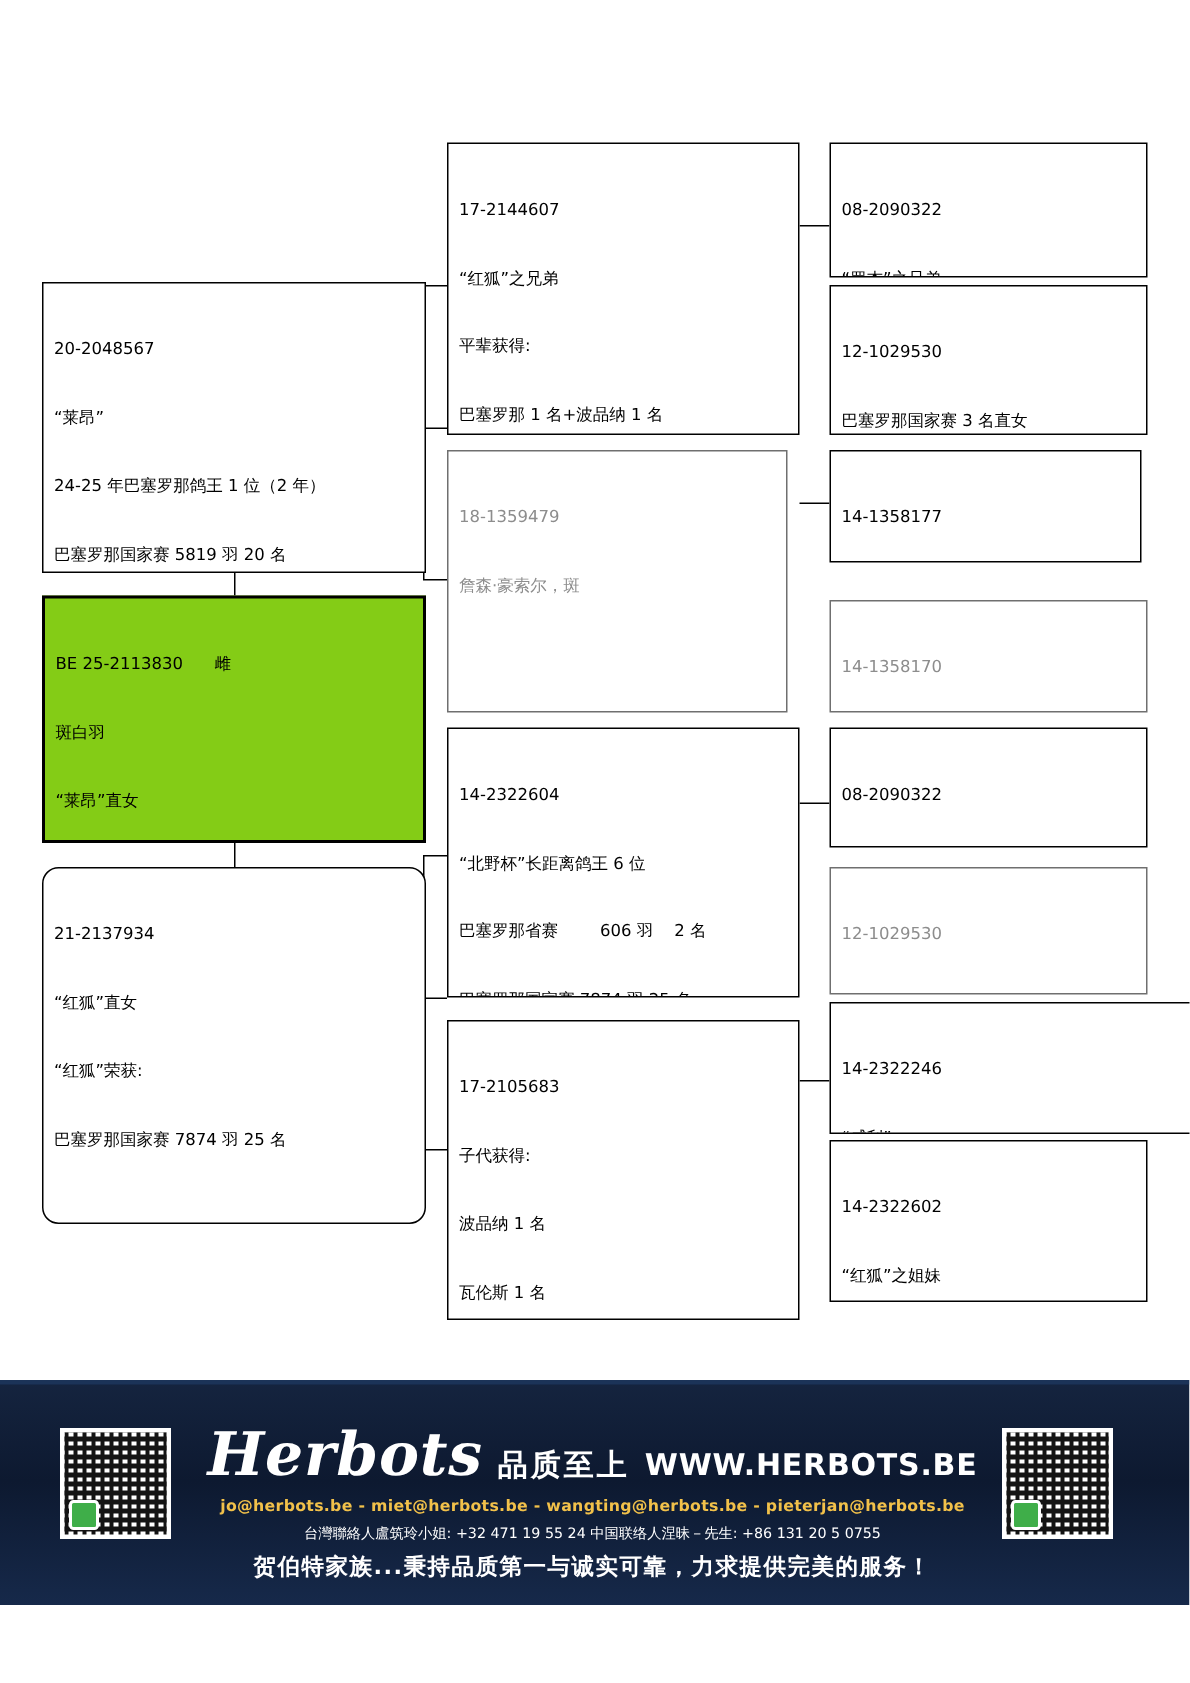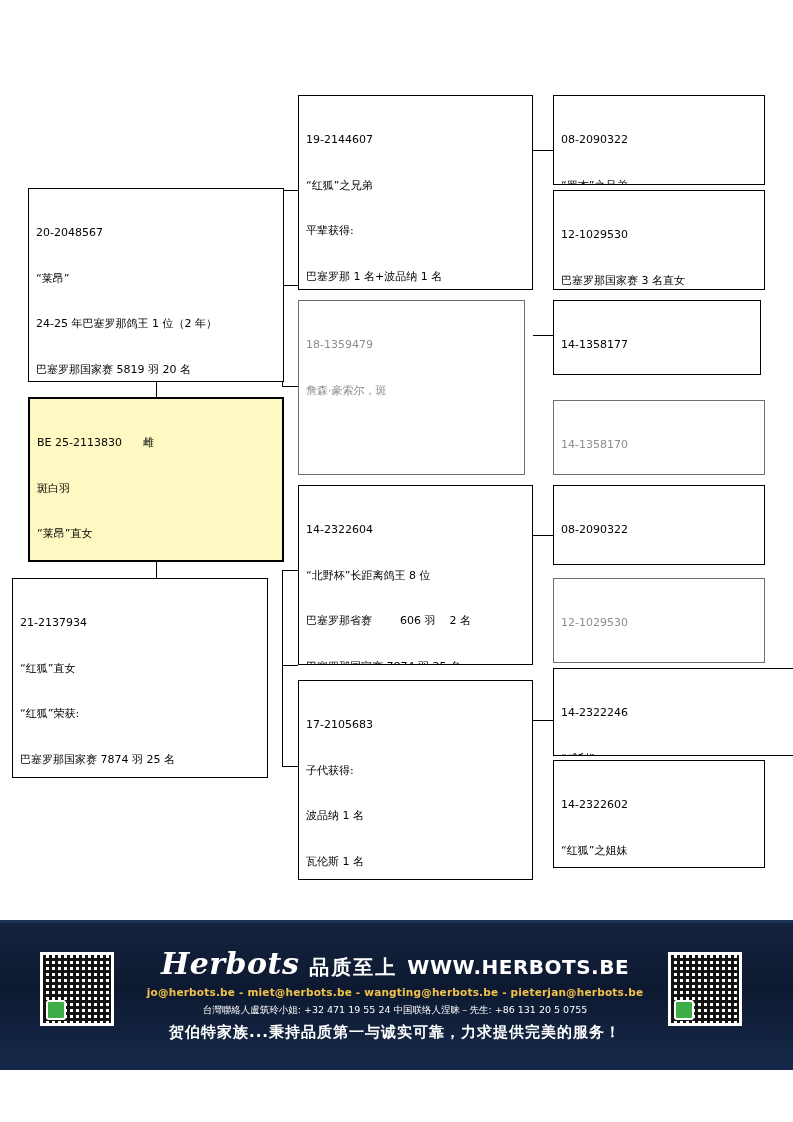--- a/index.html
+++ b/index.html
@@ -29,21 +29,21 @@
     box-sizing: border-box;
     border: 1px solid #000000;
     background: #ffffff;
     padding: 6px 7px 4px 7px;
     line-height: 1.38;
     white-space: pre-wrap;
     overflow: hidden;
   }
   .box .line { display: block; }
   .box.subject {
-    background: #fef9c3;
+    background: #84cc16;
     border: 2px solid #000000;
   }
   .box.faded .line { color: #8d8d8d; }
   .box.faded { border-color: #6f6f6f; }
 
   .connector {
     position: absolute;
     background: #000000;
   }
   .h-line { height: 1px; }
@@ -105,21 +105,21 @@
   .brand-row {
     display: flex;
     align-items: baseline;
     justify-content: center;
     gap: 10px;
   }
   .brand-name {
     font-family: "DejaVu Serif", "Liberation Serif", serif;
     font-style: italic;
     font-weight: bold;
-    font-size: 30px;
+    font-size: 40px;
     color: #ffffff;
     letter-spacing: 0.5px;
   }
   .brand-cn {
     font-size: 20px;
     color: #ffffff;
     font-weight: bold;
     letter-spacing: 2px;
   }
   .brand-url {
@@ -181,48 +181,48 @@
   </div>
 
   <div class="box" style="left:28px; top:188px; width:256px; height:194px;">
     <span class="line">20-2048567</span>
     <span class="line">“莱昂”</span>
     <span class="line">24-25 年巴塞罗那鸽王 1 位（2 年）</span>
     <span class="line">巴塞罗那国家赛 5819 羽 20 名</span>
     
   </div>
 
-  <div class="box" style="left:12px; top:578px; width:256px; height:200px;">
+  <div class="box" style="left:28px; top:578px; width:256px; height:238px;border-radius:11px;">
     <span class="line">21-2137934</span>
     <span class="line">“红狐”直女</span>
     <span class="line">“红狐”荣获:</span>
     <span class="line">巴塞罗那国家赛 7874 羽 25 名</span>
     
   </div>
 
   <div class="box" style="left:298px; top:95px; width:235px; height:195px;">
-    <span class="line">19-2144607</span>
+    <span class="line">17-2144607</span>
     <span class="line">“红狐”之兄弟</span>
     <span class="line">平辈获得:</span>
     <span class="line">巴塞罗那 1 名+波品纳 1 名</span>
     
     
     
     
     
   </div>
 
   <div class="box faded" style="left:298px; top:300px; width:227px; height:175px;">
     <span class="line">18-1359479</span>
     <span class="line">詹森·豪索尔，斑</span>
   </div>
 
   <div class="box" style="left:298px; top:485px; width:235px; height:180px;">
     <span class="line">14-2322604</span>
-    <span class="line">“北野杯”长距离鸽王 8 位</span>
+    <span class="line">“北野杯”长距离鸽王 6 位</span>
     <span class="line">巴塞罗那省赛        606 羽    2 名</span>
     <span class="line">巴塞罗那国家赛 7874 羽 25 名</span>
     
   </div>
 
   <div class="box" style="left:298px; top:668px; width:235px; height:200px;margin-top:12px;">
     <span class="line">17-2105683</span>
     <span class="line">子代获得:</span>
     <span class="line">波品纳 1 名</span>
     <span class="line">瓦伦斯 1 名</span>

